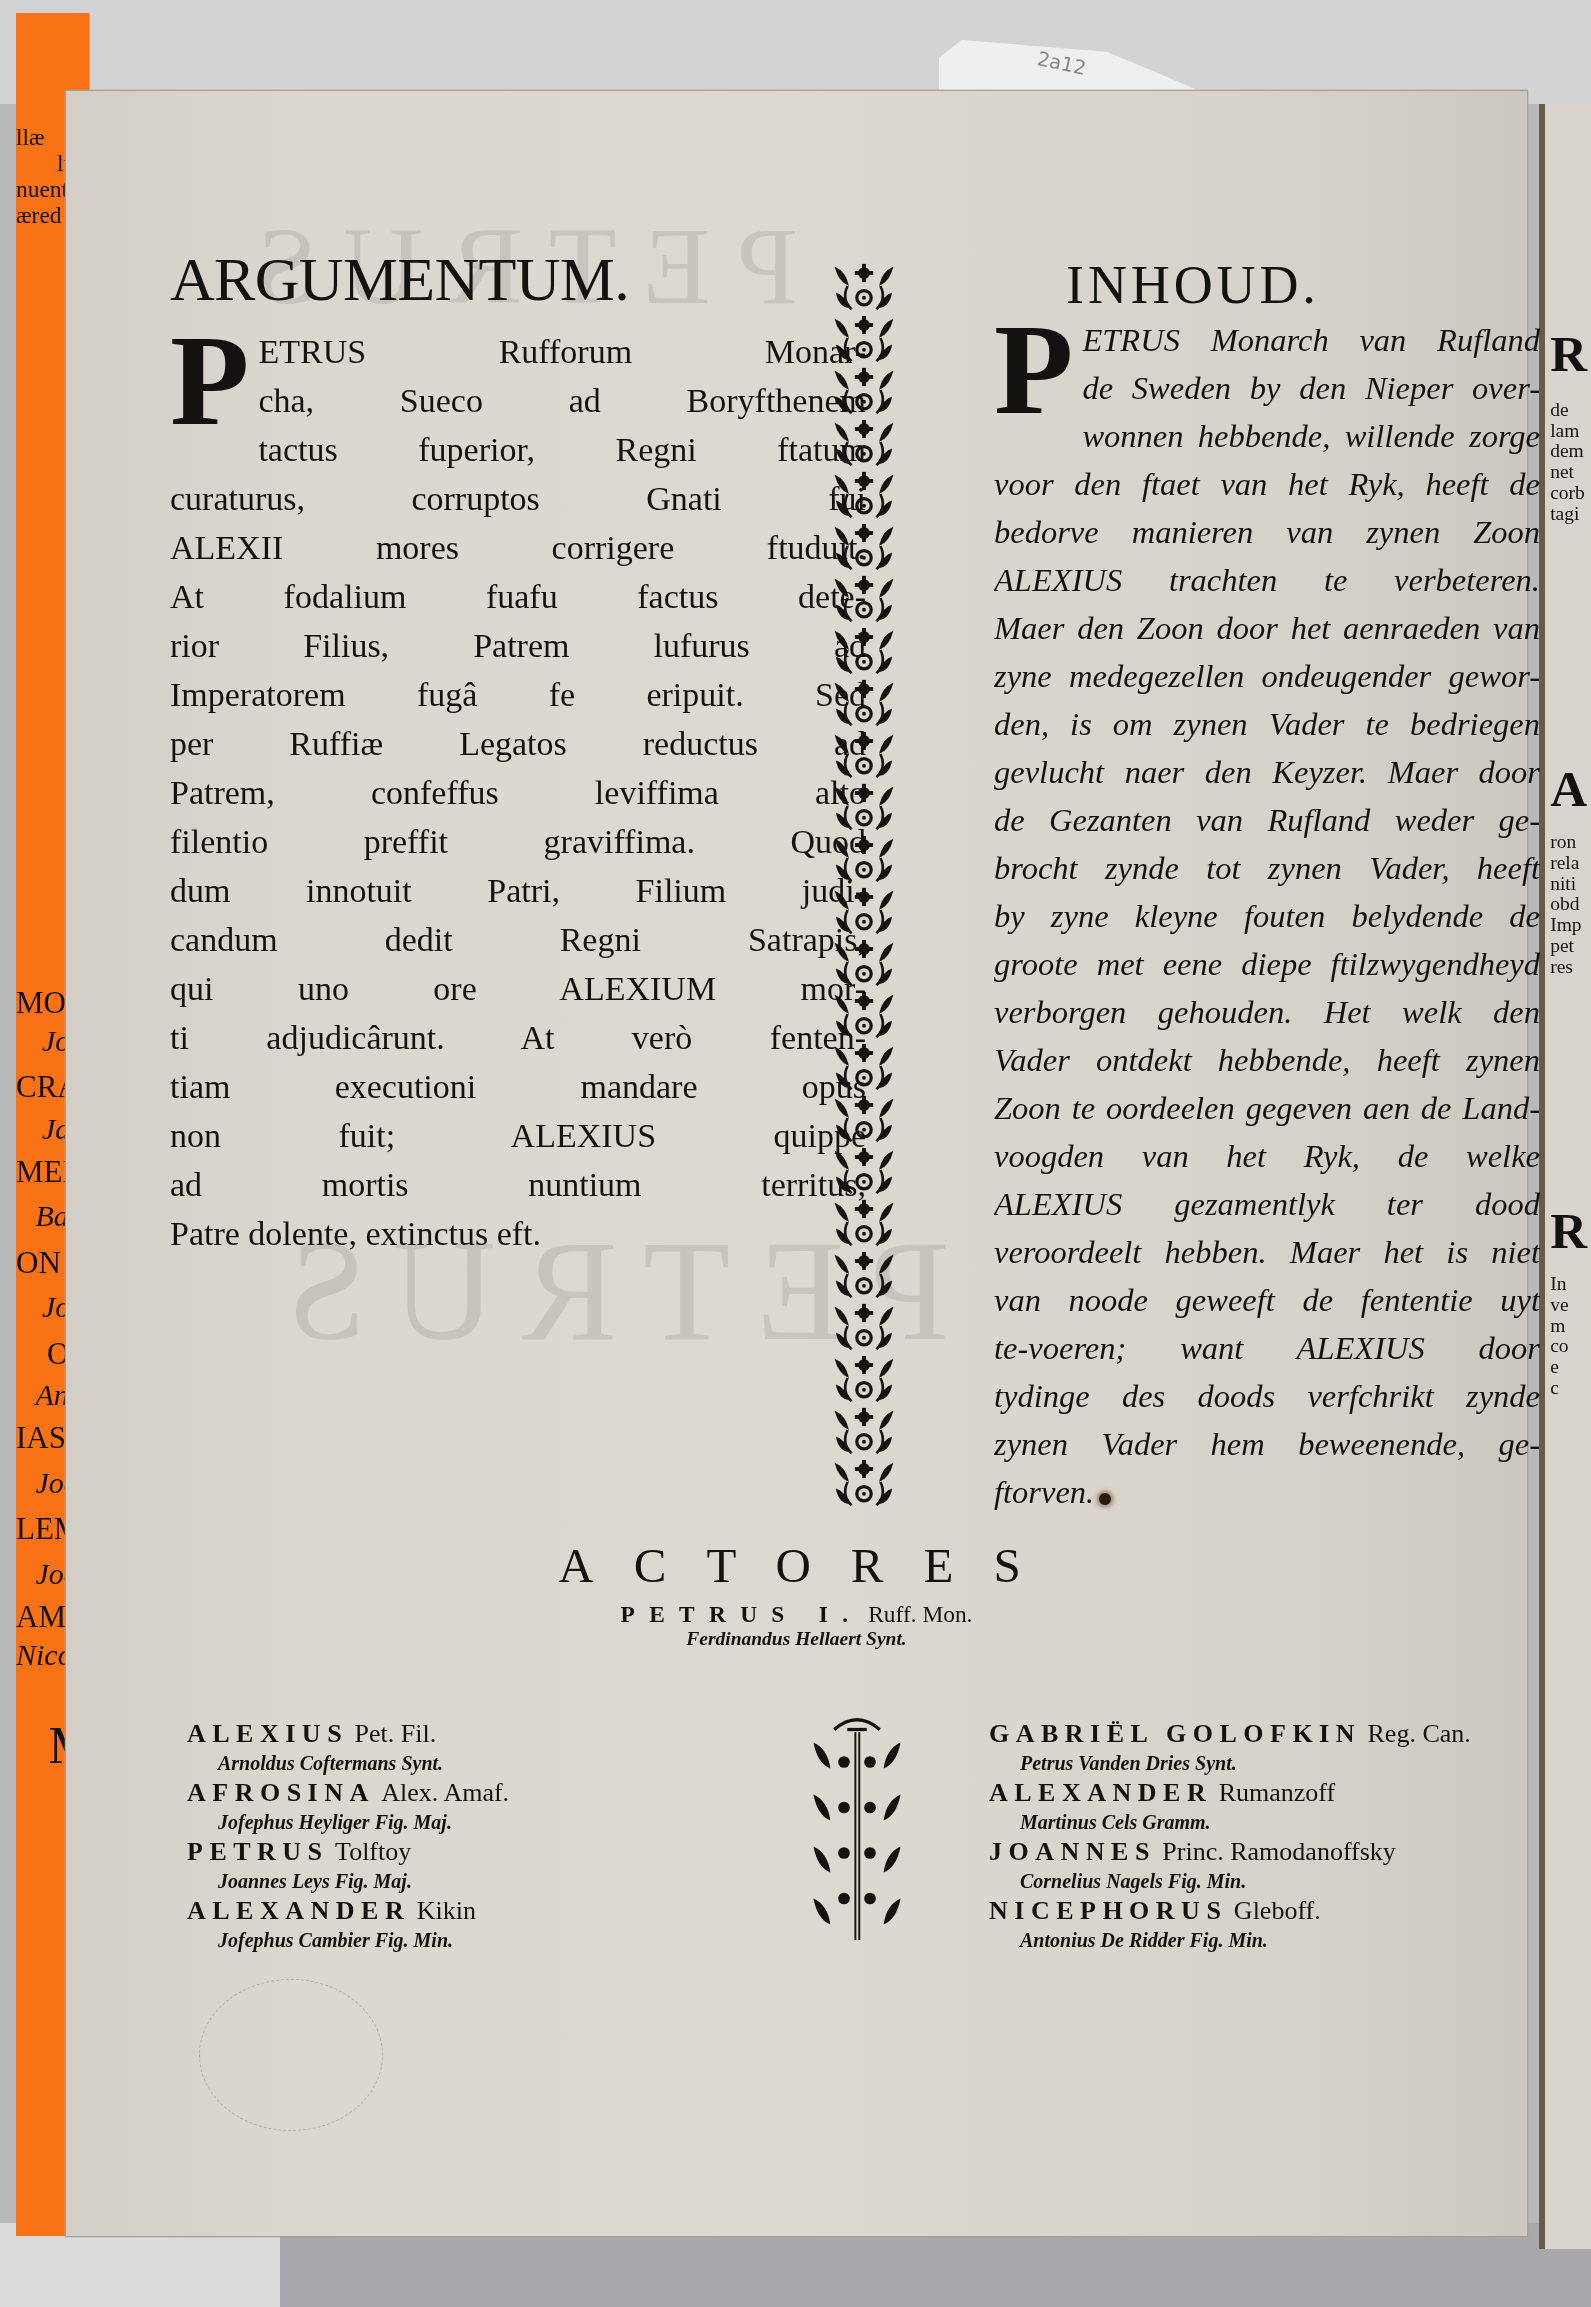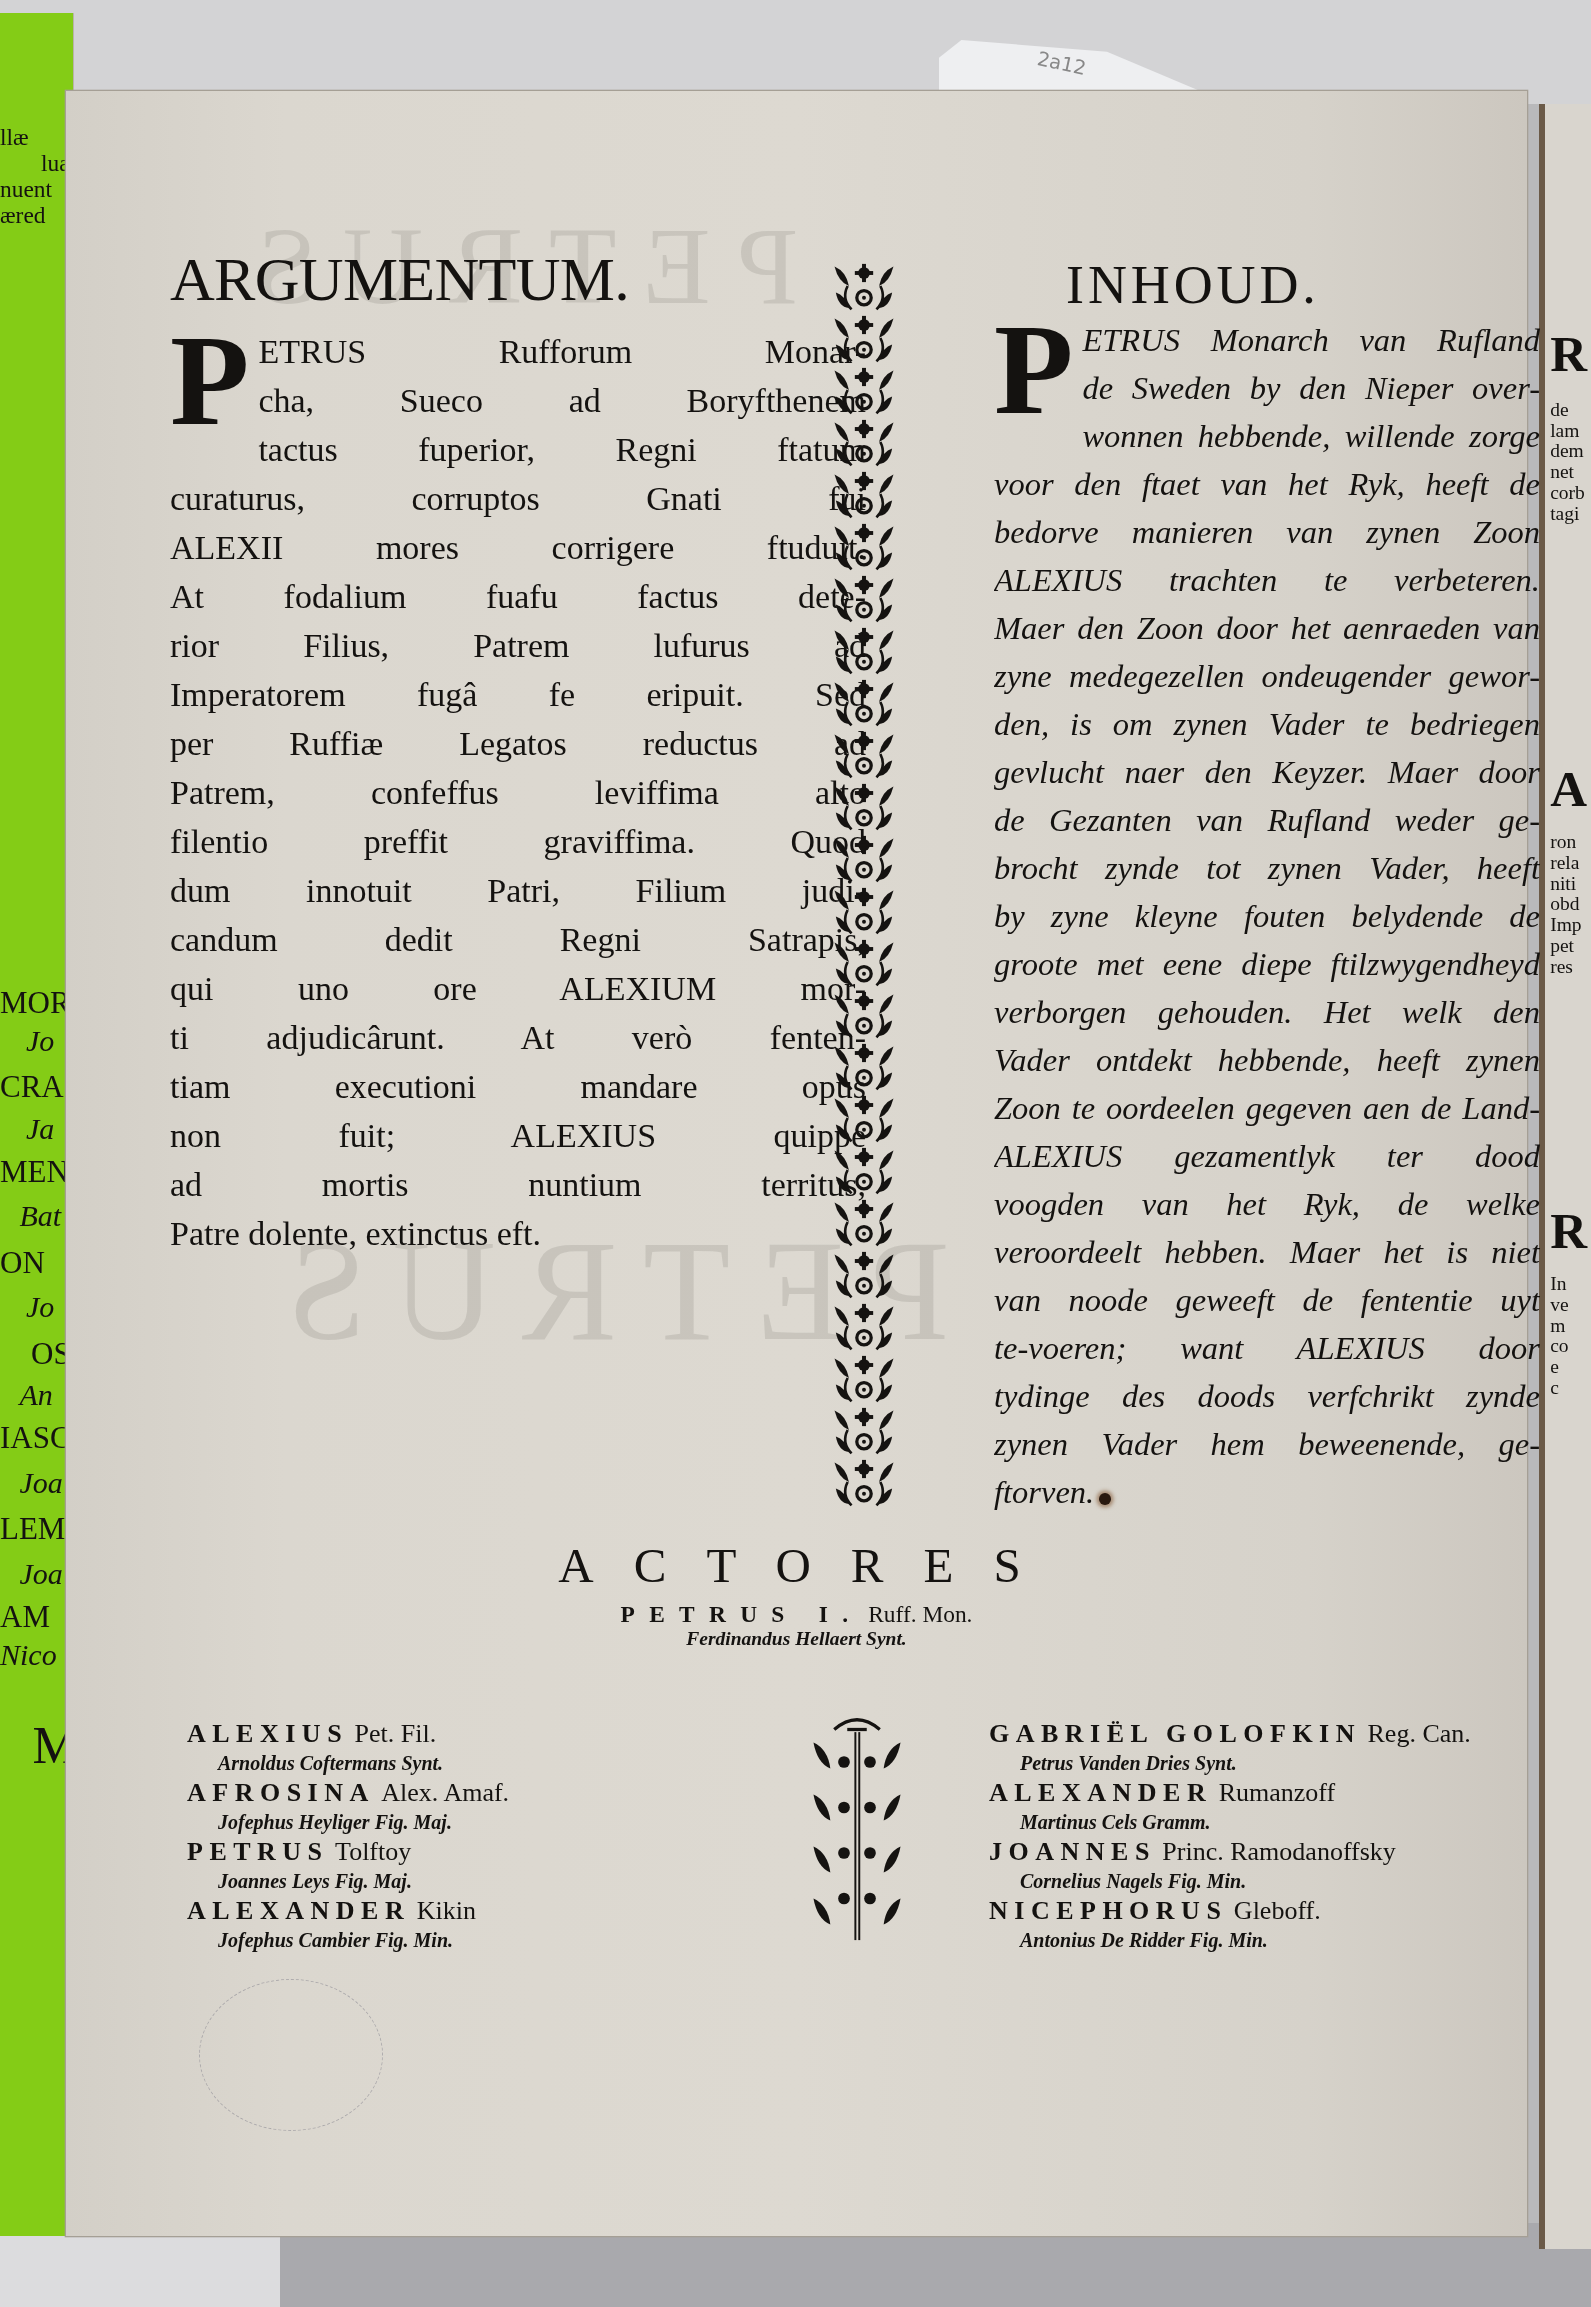--- a/index.html
+++ b/index.html
@@ -11,21 +11,21 @@
   }
   
   .bg-top { position:absolute; left:0; top:0; width:1591px; height:104px; background:#d3d3d5; }
   .bg-bottom { position:absolute; left:280px; top:2223px; width:1312px; height:84px; background:#a9a9ad; }
   .bg-bottom-left { position:absolute; left:0; top:2223px; width:280px; height:84px; background:#dcdcde; }
   .label-tag { position:absolute; left:939px; top:40px; width:280px; height:59px; background:#eeeff1;
     clip-path:polygon(0 30%,8% 0,60% 20%,100% 100%,0 100%); }
   .label-tag span { position:absolute; left:98px; top:11.7px; font-family:"DejaVu Sans",sans-serif; font-size:19.5px; color:#888; transform:rotate(12deg); }
 
   
-  .left-page { position:absolute; left:0; top:13px; width:73px; height:2223px; background:#84cc16; overflow:hidden; border-right:1.3px solid #b9b3aa; }
+  .left-page { position:absolute; left:16px; top:13px; width:73px; height:2223px; background:#f97316; overflow:hidden; border-right:1.3px solid #b9b3aa; }
   .left-page .frag { position:absolute; left:0; white-space:nowrap; font-size:31px; }
   .left-page .frag.sm { font-size:23.4px; }
   .left-page .frag.it { font-style:italic; font-size:30px; }
 
   
   .right-page { position:absolute; left:1539px; top:104px; width:52px; height:2145px; background:#d9d5ce; overflow:hidden; border-left:6.5px solid #6b5a48; }
   .right-page .frag { position:absolute; left:5.2px; white-space:nowrap; font-size:19.5px; line-height:19.5px; }
   .right-page .big { font-size:51px; font-weight:bold; }
 
   
@@ -213,22 +213,22 @@
       <span class="line">zyne medegezellen ondeugender gewor-</span>
       <span class="line">den, is om zynen Vader te bedriegen</span>
       <span class="line">gevlucht naer den Keyzer. Maer door</span>
       <span class="line">de Gezanten van Rufland weder ge-</span>
       <span class="line">brocht zynde tot zynen Vader, heeft</span>
       <span class="line">by zyne kleyne fouten belydende de</span>
       <span class="line">groote met eene diepe ftilzwygendheyd</span>
       <span class="line">verborgen gehouden. Het welk den</span>
       <span class="line">Vader ontdekt hebbende, heeft zynen</span>
       <span class="line">Zoon te oordeelen gegeven aen de Land-</span>
+      <span class="line">voogden van het Ryk, de welke</span>
       <span class="line">ALEXIUS gezamentlyk ter dood</span>
-      <span class="line">voogden van het Ryk, de welke</span>
       <span class="line">veroordeelt hebben. Maer het is niet</span>
       <span class="line">van noode geweeft de fententie uyt</span>
       <span class="line">te-voeren; want ALEXIUS door</span>
       <span class="line">tydinge des doods verfchrikt zynde</span>
       <span class="line">zynen Vader hem beweenende, ge-</span>
       <span class="line last">ftorven.</span>
     </div>
   </div>
 
   <div class="wormhole"></div>

